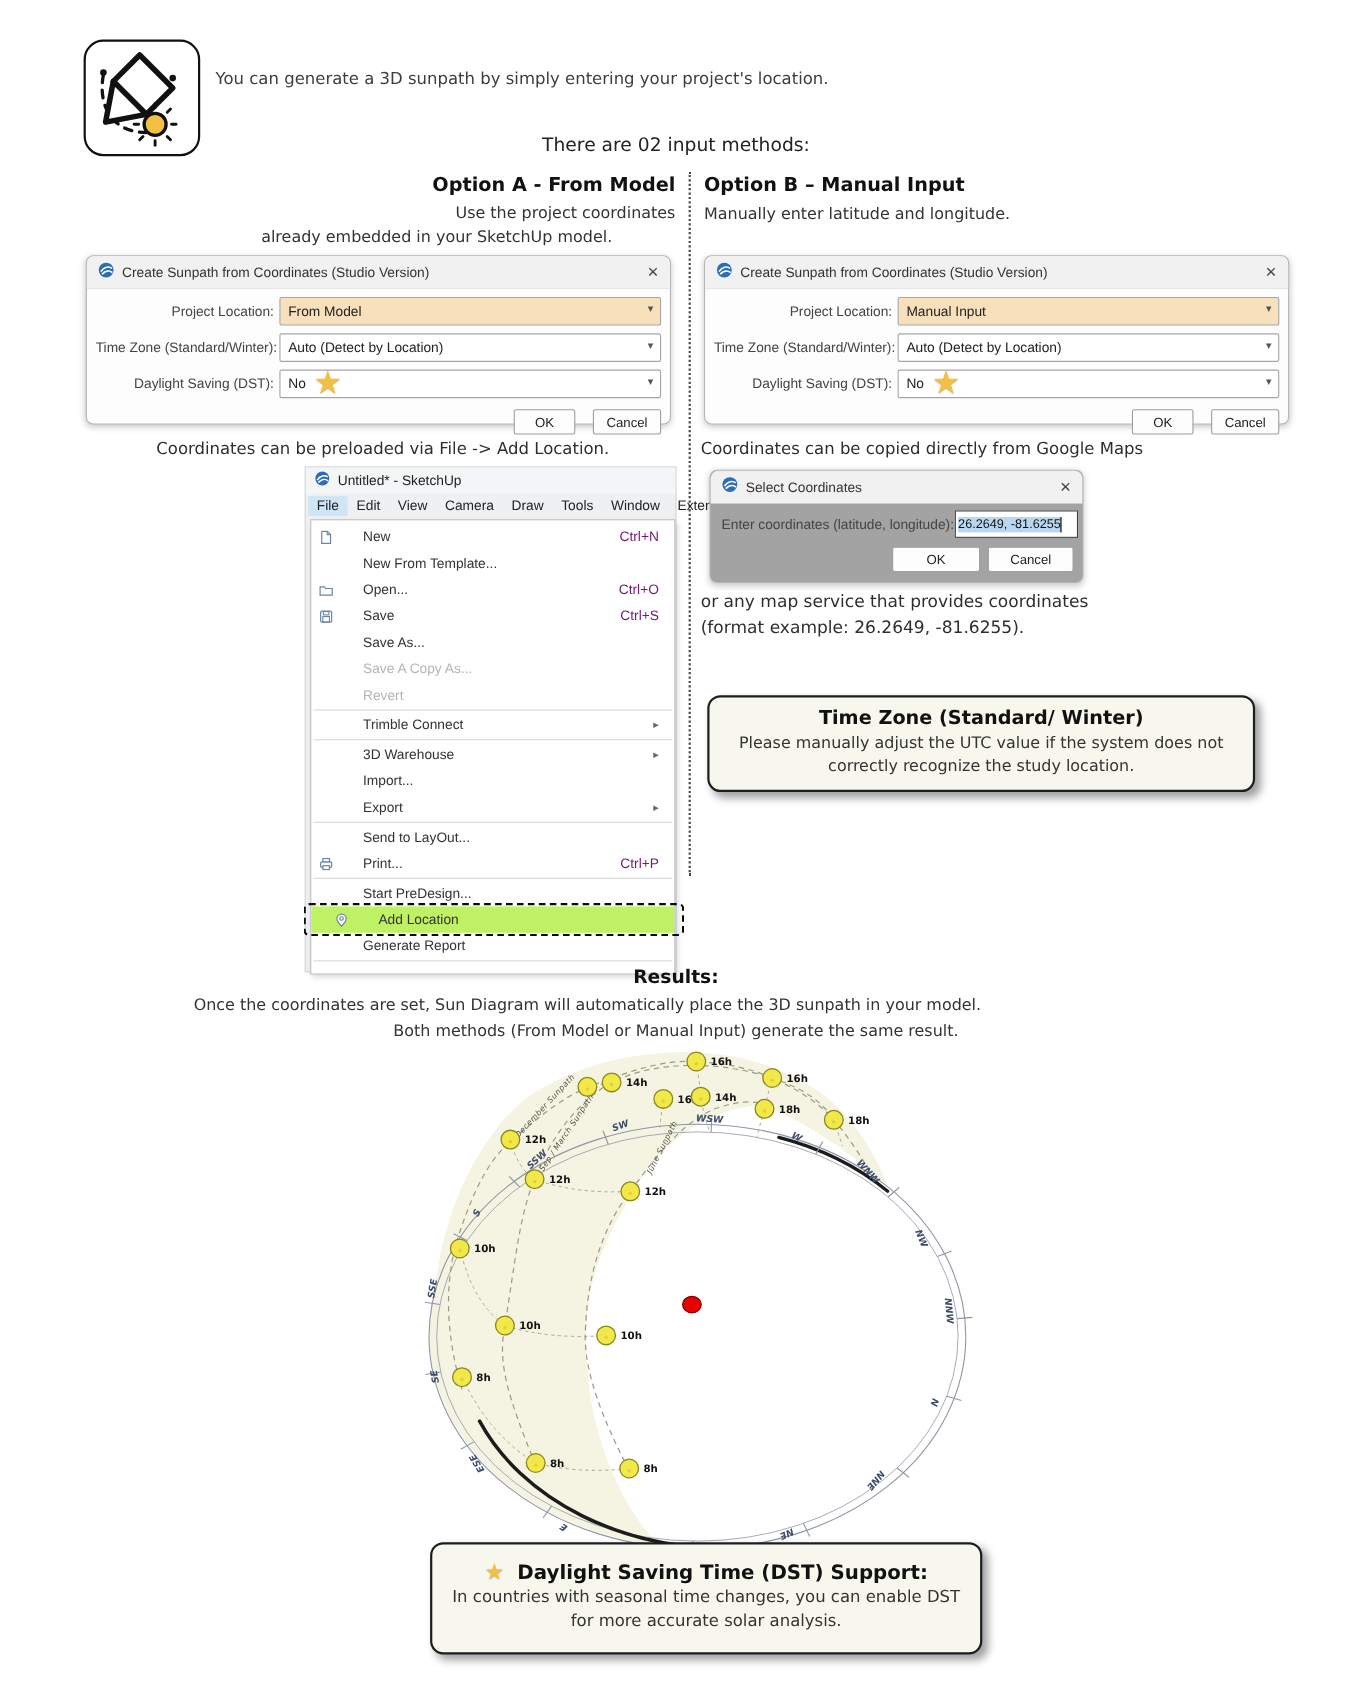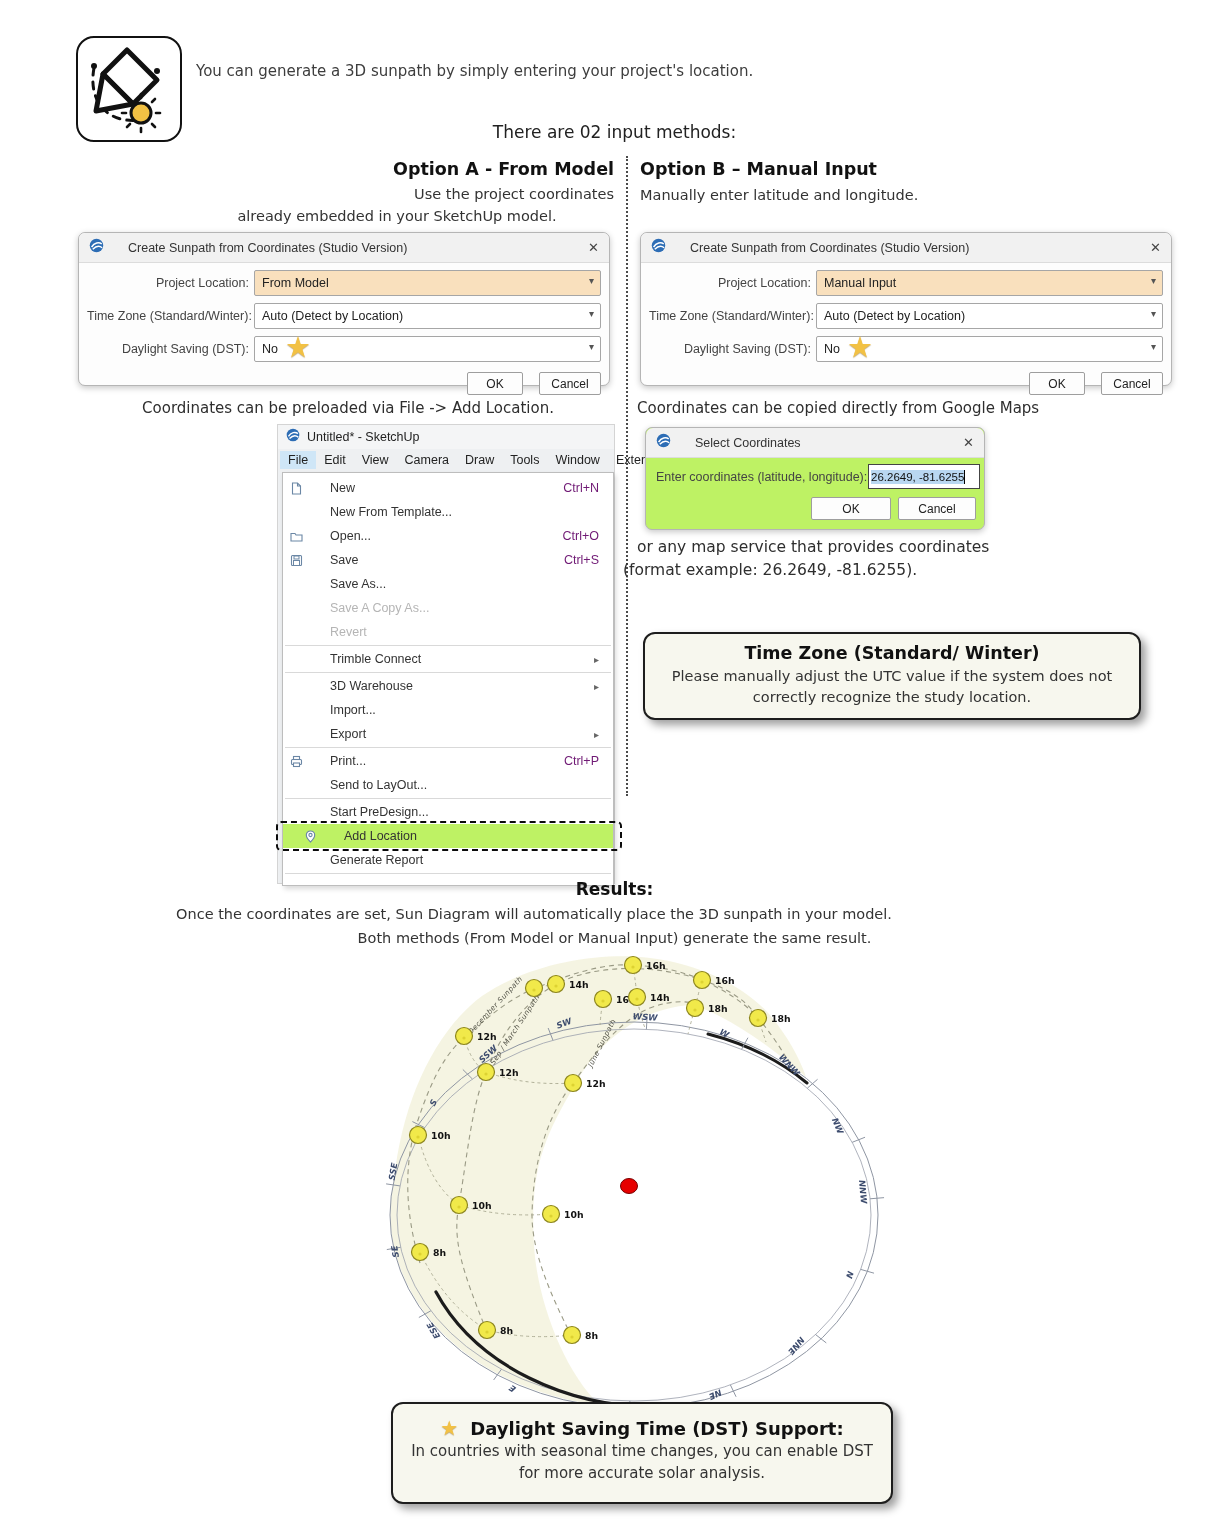--- a/index.html
+++ b/index.html
@@ -18,21 +18,21 @@
   .optA-title{left:200px;top:159px;width:414px;text-align:right;font-size:17.5px;font-weight:bold;color:#111;}
   .optA-d1{left:200px;top:186px;width:414px;text-align:right;font-size:14.5px;color:#333;}
   .optA-d2{left:180px;top:208px;width:434px;text-align:center;font-size:14.5px;color:#333;}
   .optB-title{left:640px;top:159px;font-size:17.5px;font-weight:bold;color:#111;}
   .optB-desc{left:640px;top:187px;font-size:14.5px;color:#333;}
 
   
   .dlg{width:530px;height:152px;background:#fdfdfd;border:1px solid #b5b5b5;border-radius:7px;
        box-shadow:0 2px 6px rgba(0,0,0,.22);font-family:"Liberation Sans",sans-serif;}
   .dlg-bar{height:29px;background:#f1f1f1;border-bottom:1px solid #dcdcdc;border-radius:7px 7px 0 0;
-           display:flex;align-items:center;padding:0 10px;gap:24px;}
+           display:flex;align-items:center;padding:0 10px;gap:7px;}
   .dlg-title{font-size:12.5px;color:#333;flex:1;}
   .dlg-x{font-size:13px;color:#444;cursor:default;}
   .dlg-row{display:flex;align-items:center;margin:7px 8px 0 8px;}
   .dlg-label{width:162px;text-align:right;font-size:12.5px;color:#444;margin-right:5px;white-space:nowrap;}
   .dlg-field{position:relative;flex:1;height:24px;border:1px solid #a6a6a6;background:#fff;border-radius:2px;
              display:flex;align-items:center;font-size:12.5px;color:#222;padding-left:7px;}
   .dlg-field .dd{position:absolute;right:6px;top:4px;font-size:10px;color:#555;}
   .dlg-field.peach{background:#f9e0bd;}
   .dlg-star{position:absolute;left:30px;top:-7px;font-size:29px;color:#f2c144;text-shadow:0 1px 1px rgba(140,95,10,.5);}
   .dlg-btns{display:flex;justify-content:flex-end;gap:16px;margin:10px 8px 0 0;}
@@ -58,32 +58,32 @@
   .mi .lb{flex:1;white-space:nowrap;}
   .mi .sc{color:#701a75;text-align:right;}
   .mi .sub{color:#666;font-size:10px;}
   .mi.dis{color:#b5b5b5;}
   .mi.hl{background:#bef264;padding-left:21px;}
   .mi.hl::after{content:'';position:absolute;left:-7px;right:-9px;top:-3px;bottom:-3px;
                 border:2.6px dashed #0b0b0b;border-radius:5px;pointer-events:none;}
   .msep{height:1px;background:#d9d9d9;margin:1px 2px;}
 
   
-  .seldlg{left:645px;top:427px;width:338px;height:101px;background:#bef264;border:1px solid #b5b5b5;border-radius:7px;
+  .seldlg{left:645px;top:427px;width:338px;height:101px;background:#a3a3a3;border:1px solid #b5b5b5;border-radius:7px;
           box-shadow:0 2px 6px rgba(0,0,0,.22);font-family:"Liberation Sans",sans-serif;}
   .sel-label{position:absolute;left:10px;top:42px;font-size:12.5px;color:#444;}
   .sel-input{position:absolute;left:222px;top:36px;width:108px;height:23px;border:1.5px solid #444;background:#fff;
              display:flex;align-items:center;font-size:11.5px;color:#111;padding-left:2px;}
   .sel-input .selbg{background:#b9d7f1;border-right:1.2px solid #000;padding:1px 0;}
   .sel-btns{position:absolute;left:0;top:69px;width:100%;}
   .sel-ok{position:absolute;left:165px;width:80px;}
   .sel-cancel{position:absolute;left:252px;width:78px;}
 
   .mapnote1{left:637px;top:538px;font-size:15.5px;color:#2e2e2e;}
-  .mapnote2{left:623px;top:561px;font-size:15.5px;color:#2e2e2e;}
+  .mapnote2{left:637px;top:561px;font-size:15.5px;color:#2e2e2e;}
 
   .notebox{background:#f7f7ee;border:2px solid #1d1d1d;border-radius:12px;
            box-shadow:5px 5px 8px rgba(0,0,0,.38);text-align:center;}
   .tzbox{left:643px;top:632px;width:494px;height:84px;}
   .tz-title{margin-top:9px;font-size:17.5px;font-weight:bold;color:#111;}
   .tz-body{margin:3px auto 0 auto;width:460px;font-size:14.5px;color:#333;line-height:21px;}
 
   .res-title{left:0;top:879px;width:1229px;text-align:center;font-size:17px;font-weight:bold;color:#111;}
   .res-l1{left:0;top:906px;width:1068px;text-align:center;font-size:14.5px;color:#333;}
   .res-l2{left:0;top:930px;width:1229px;text-align:center;font-size:14.5px;color:#333;}
@@ -302,33 +302,33 @@
           <span class="ic"></span>
           <span class="lb">Import...</span>
         </div>
         <div class="mi">
           <span class="ic"></span>
           <span class="lb">Export</span>
           <span class="sub">▸</span>
         </div>
         <div class="msep"></div>
         <div class="mi">
+          <span class="ic"></span>
+          <span class="lb">Send to LayOut...</span>
+        </div>
+        <div class="mi">
           <span class="ic">
             <svg width="13" height="13" viewBox="0 0 13 13">
               <rect x="1.5" y="4.5" width="10" height="5" rx="1" fill="#fff" stroke="#6b87a5" stroke-width="1.1"></rect>
               <rect x="3.5" y="1.5" width="6" height="3" fill="#fff" stroke="#6b87a5" stroke-width="1.1"></rect>
               <rect x="3.5" y="8" width="6" height="3.5" fill="#fff" stroke="#6b87a5" stroke-width="1.1"></rect>
             </svg>
           </span>
           <span class="lb">Print...</span>
           <span class="sc">Ctrl+P</span>
-        </div>
-        <div class="mi">
-          <span class="ic"></span>
-          <span class="lb">Send to LayOut...</span>
         </div>
         <div class="msep"></div>
         <div class="mi">
           <span class="ic"></span>
           <span class="lb">Start PreDesign...</span>
         </div>
         <div class="mi hl">
           <span class="ic">
             <svg width="13" height="13" viewBox="0 0 13 13">
               <path d="M6.5 1 C4 1 2.3 2.9 2.3 5.1 C2.3 8 6.5 12 6.5 12 C6.5 12 10.7 8 10.7 5.1 C10.7 2.9 9 1 6.5 1 Z" fill="#fff" stroke="#6b87a5" stroke-width="1.1"></path>

